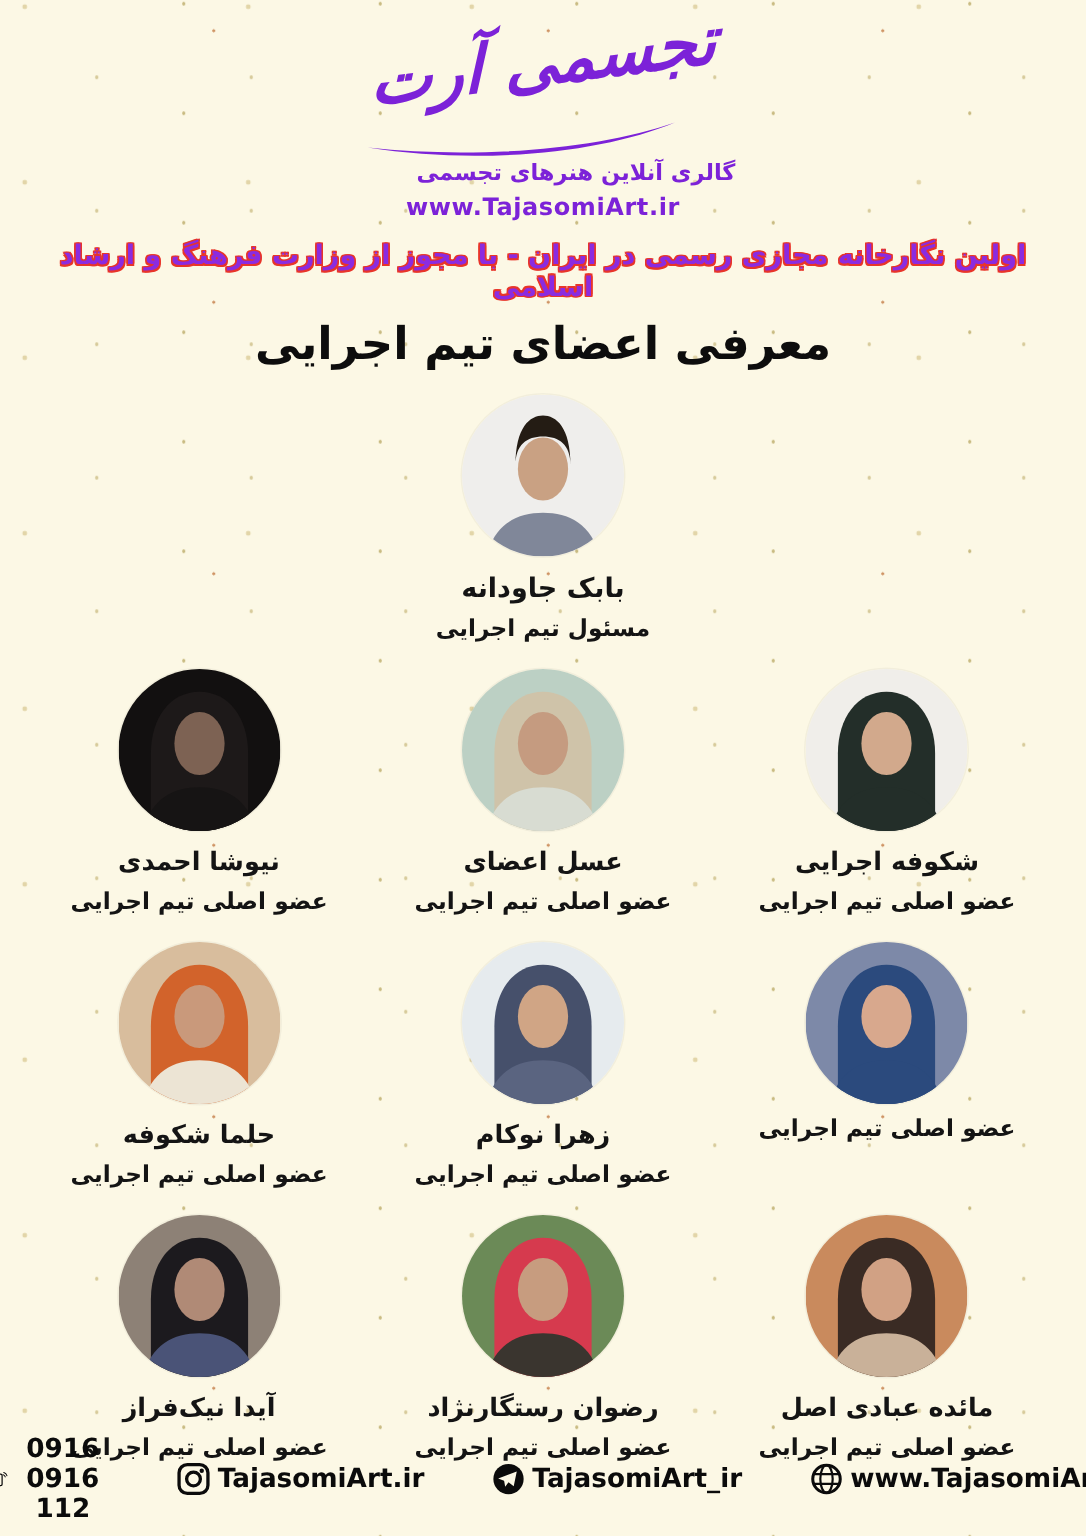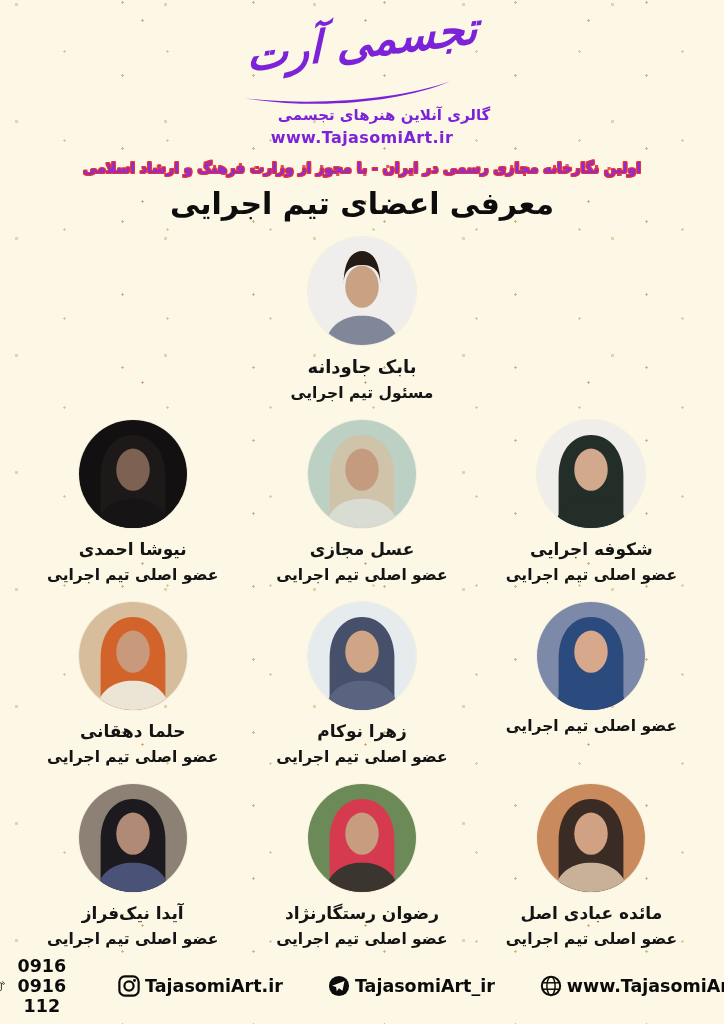--- a/index.html
+++ b/index.html
@@ -29,21 +29,21 @@
   
   .logo{margin-top:10px;height:94px;position:relative;}
   .logo-script{
     display:inline-block;font-size:44px;line-height:1.2;font-weight:bold;font-style:italic;
     color:var(--purple);transform:rotate(-7deg) skewX(-6deg);margin-top:6px;letter-spacing:2px;
   }
   .swoosh{position:absolute;left:50%;bottom:0;transform:translateX(-56%);width:240px;height:24px;fill:var(--purple);}
   .tagline{font-size:15px;font-weight:bold;color:var(--purple);margin-top:2px;padding-left:44px;}
   .brand-url{font-size:16px;font-weight:bold;color:var(--purple);margin-top:4px;letter-spacing:.4px;}
   .subtitle{
-    font-size:14px;font-weight:bold;color:#8b2be0;margin:13px 8px 0;direction:rtl;
+    font-size:18px;font-weight:bold;color:#8b2be0;margin:13px 8px 0;direction:rtl;
     text-shadow:1px 0 var(--red),-1px 0 var(--red),0 1px var(--red),0 -1px var(--red),
                 1px 1px var(--red),-1px -1px var(--red),1px -1px var(--red),-1px 1px var(--red);
   }
   .title{font-size:30px;font-weight:bold;color:var(--ink);margin:10px 0 0;direction:rtl;}
   
   #featured{margin-top:16px;}
   .member{display:flex;flex-direction:column;align-items:center;}
   .avatar{
     width:108px;height:108px;border-radius:50%;overflow:hidden;flex:0 0 auto;
     box-shadow:0 0 0 1px rgba(0,0,0,.04);
@@ -117,21 +117,21 @@
   <div class="member">
     <div class="avatar">
       <svg viewBox="0 0 100 100" aria-hidden="true">
         <rect class="p-bg" x="0" y="0" width="100" height="100" fill="#bcd0c4"></rect>
         <path class="p-hood" d="M50 14 C32 14 20 30 20 52 L20 100 L80 100 L80 52 C80 30 68 14 50 14 Z" fill="#cfc3a9"></path>
         <path class="p-top" d="M15 100 C20 80 34 73 50 73 C66 73 80 80 85 100 Z" fill="#d8dcd2"></path>
         <ellipse class="p-head" cx="50" cy="46" rx="15.5" ry="19.5" fill="#c59b80"></ellipse>
 
       </svg>
     </div>
-    <div class="name">عسل مجازی</div>
+    <div class="name">عسل اعضای</div>
     <div class="role">عضو اصلی تیم اجرایی</div>
   </div>
 
   <div class="member">
     <div class="avatar">
       <svg viewBox="0 0 100 100" aria-hidden="true">
         <rect class="p-bg" x="0" y="0" width="100" height="100" fill="#121010"></rect>
         <path class="p-hood" d="M50 14 C32 14 20 30 20 52 L20 100 L80 100 L80 52 C80 30 68 14 50 14 Z" fill="#1d1919"></path>
         <path class="p-top" d="M15 100 C20 80 34 73 50 73 C66 73 80 80 85 100 Z" fill="#161414"></path>
         <ellipse class="p-head" cx="50" cy="46" rx="15.5" ry="19.5" fill="#7d6253"></ellipse>
@@ -172,21 +172,21 @@
   <div class="member">
     <div class="avatar">
       <svg viewBox="0 0 100 100" aria-hidden="true">
         <rect class="p-bg" x="0" y="0" width="100" height="100" fill="#d8bd9d"></rect>
         <path class="p-hood" d="M50 14 C32 14 20 30 20 52 L20 100 L80 100 L80 52 C80 30 68 14 50 14 Z" fill="#d2632b"></path>
         <path class="p-top" d="M15 100 C20 80 34 73 50 73 C66 73 80 80 85 100 Z" fill="#ece4d4"></path>
         <ellipse class="p-head" cx="50" cy="46" rx="15.5" ry="19.5" fill="#c9997b"></ellipse>
 
       </svg>
     </div>
-    <div class="name">حلما دهقانی</div>
+    <div class="name">حلما شکوفه</div>
     <div class="role">عضو اصلی تیم اجرایی</div>
   </div>
 
   <div class="member">
     <div class="avatar">
       <svg viewBox="0 0 100 100" aria-hidden="true">
         <rect class="p-bg" x="0" y="0" width="100" height="100" fill="#c98a5d"></rect>
         <path class="p-hood" d="M50 14 C32 14 20 30 20 52 L20 100 L80 100 L80 52 C80 30 68 14 50 14 Z" fill="#3a2b24"></path>
         <path class="p-top" d="M15 100 C20 80 34 73 50 73 C66 73 80 80 85 100 Z" fill="#c9b199"></path>
         <ellipse class="p-head" cx="50" cy="46" rx="15.5" ry="19.5" fill="#d1a184"></ellipse>

